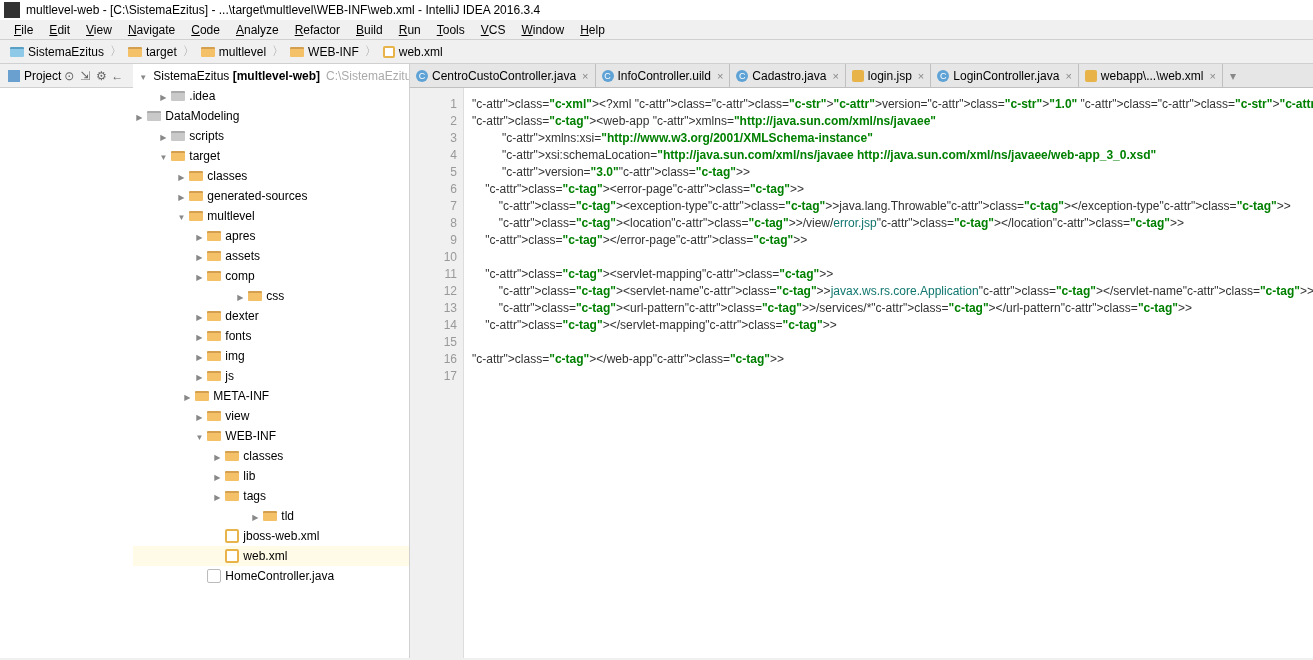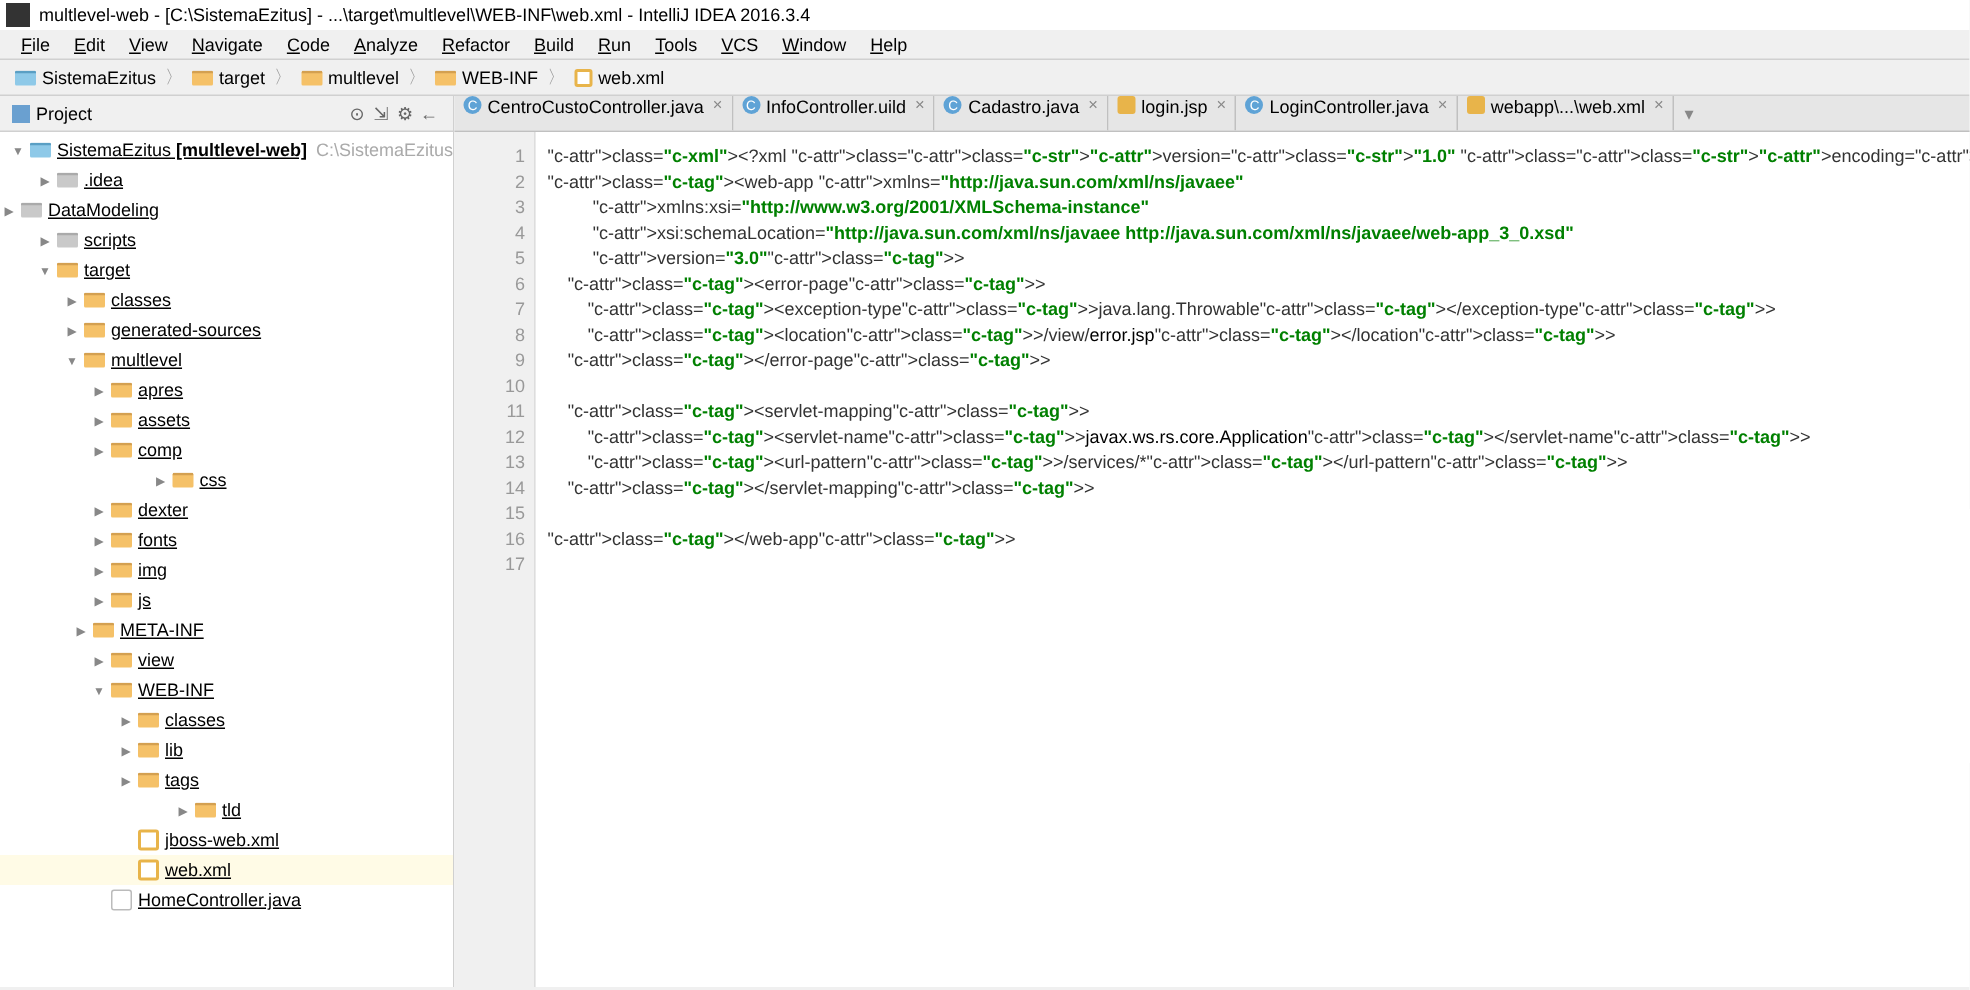--- a/index.html
+++ b/index.html
@@ -16,58 +16,58 @@
 .breadcrumb { background: #f0f0f0; height: 24px; display: flex; align-items: center; padding: 0 6px; border-bottom: 1px solid #d0d0d0; }
 .breadcrumb .crumb { display: flex; align-items: center; padding: 0 4px; }
 .breadcrumb .sep { color: #999; margin: 0 2px; }
 .breadcrumb .fico { width: 14px; height: 10px; background: #f5c168; border-top: 2px solid #d4a050; display: inline-block; margin-right: 4px; border-radius: 1px; }
 .breadcrumb .fico.blue { background: #8ec9e8; border-top-color: #5a9fc4; }
 .breadcrumb .xico { width: 12px; height: 12px; display:inline-block; margin-right:4px; background:#e8b44a; border-radius:2px; position:relative; }
 .breadcrumb .xico::after{content:"";position:absolute;inset:2px;background:#fff;}
 
 .main { display: flex; height: calc(660px - 20px - 22px - 24px); }
 
-.sidebar { width: 410px; background: #fff; border-right: 1px solid #d0d0d0; display:flex; flex-direction:column; }
+.sidebar { width: 410px; background: #fff; border-right: 1px solid #d0d0d0; display:flex; flex-direction:row; }
 .sidebar-header { height: 24px; background: #f0f0f0; border-bottom: 1px solid #d0d0d0; display:flex; align-items:center; padding: 0 8px; }
 .sidebar-header .label { flex:1; }
 .sidebar-header .tb { width:16px; text-align:center; color:#666; cursor:default; }
 
 .tree { flex:1; overflow:auto; padding: 2px 0; font-size: 12px; }
 .tree .row { display:flex; align-items:center; height: 20px; white-space:nowrap; cursor:default; }
 .tree .row.sel { background:#fffbe6; }
 .tree .arrow { width:12px; text-align:center; color:#666; font-size:10px; }
 .tree .arrow.right::before{content:"▶"; font-size:8px; color:#888;}
 .tree .arrow.down::before{content:"▼"; font-size:8px; color:#888;}
 .tree .fold { width:14px; height:10px; background:#c9c9c9; border-top:2px solid #aaa; display:inline-block; margin:0 4px 0 2px; border-radius:1px; }
 .tree .fold.gold { background:#f5c168; border-top-color:#d4a050; }
 .tree .fold.blue { background:#8ec9e8; border-top-color:#5a9fc4; }
 .tree .fxml { width:14px; height:14px; display:inline-block; margin:0 4px 0 2px; background:#e8b44a; border-radius:2px; position:relative; }
 .tree .fxml::before{content:"";position:absolute;inset:2px;background:#fff;}
 .tree .fjava { width:14px; height:14px; display:inline-block; margin:0 4px 0 2px; background:#fff; border:1px solid #bbb; border-radius:2px; }
-.tree .name { color:#000;text-decoration:underline; }
+.tree .name { color:#000; }
 .tree .name .bold { font-weight:bold; }
 .tree .hint { color:#aaa; margin-left:6px; }
 
 .editor-area { flex:1; display:flex; flex-direction:column; background:#fff; }
 .tabs { height: 24px; background:#e6e6e6; display:flex; align-items:stretch; border-bottom:1px solid #c0c0c0; overflow:hidden; }
-.tab { display:flex; align-items:flex-start; padding:0 6px; border-right:1px solid #c0c0c0; background:#e6e6e6; cursor:default; white-space:nowrap; }
+.tab { display:flex; align-items:center; padding:0 6px; border-right:1px solid #c0c0c0; background:#e6e6e6; cursor:default; white-space:nowrap; }
 .tab .tico { width:12px;height:12px;border-radius:6px;background:#5fa3d6;display:inline-block;margin-right:4px;position:relative; }
 .tab .tico.c::after{content:"C";position:absolute;inset:0;color:#fff;font-size:9px;text-align:center;line-height:12px;}
 .tab .tico.jsp{border-radius:2px;background:#e8b44a;}
 .tab .tico.jsp::after{content:"";}
 .tab .tico.xml{border-radius:2px;background:#e8b44a;}
 .tab .close{margin-left:6px;color:#888;font-size:11px;}
 .tabmore{width:20px;display:flex;align-items:center;justify-content:center;color:#888;}
 
 .gutter-editor { flex:1; display:flex; overflow:auto; }
 .gutter { width:54px; background:#f0f0f0; border-right:1px solid #ddd; text-align:right; padding:8px 6px 0 0; color:#999; font-family: Consolas, monospace; font-size:12px; line-height:17px; }
 .code { flex:1; padding:8px 0 0 8px; font-family: Consolas, monospace; font-size:12px; line-height:17px; white-space:pre; color:#333; position:relative;}
 .code .curline{position:absolute;left:0;right:0;height:17px;background:#fffce8;z-index:-1;}
 .c-str{color:#008000;font-weight:bold;}
-.c-err{color:#000000;}
+.c-err{color:#0f766e;}
 
 .proj-icon{width:12px;height:12px;display:inline-block;background:#6aa0d0;margin-right:4px;}
 </style>
 </head>
 <body>
 
 <div class="titlebar">
   <span class="icon"></span>
   <span class="title">multlevel-web - [C:\SistemaEzitus] - ...\target\multlevel\WEB-INF\web.xml - IntelliJ IDEA 2016.3.4</span>
 </div>

